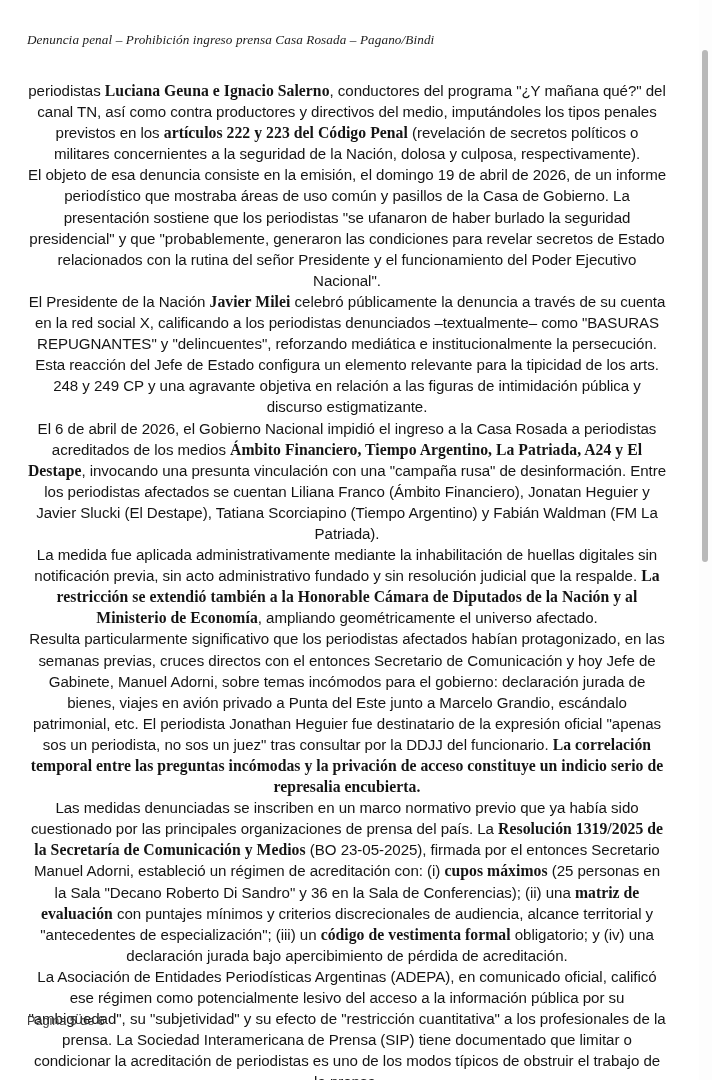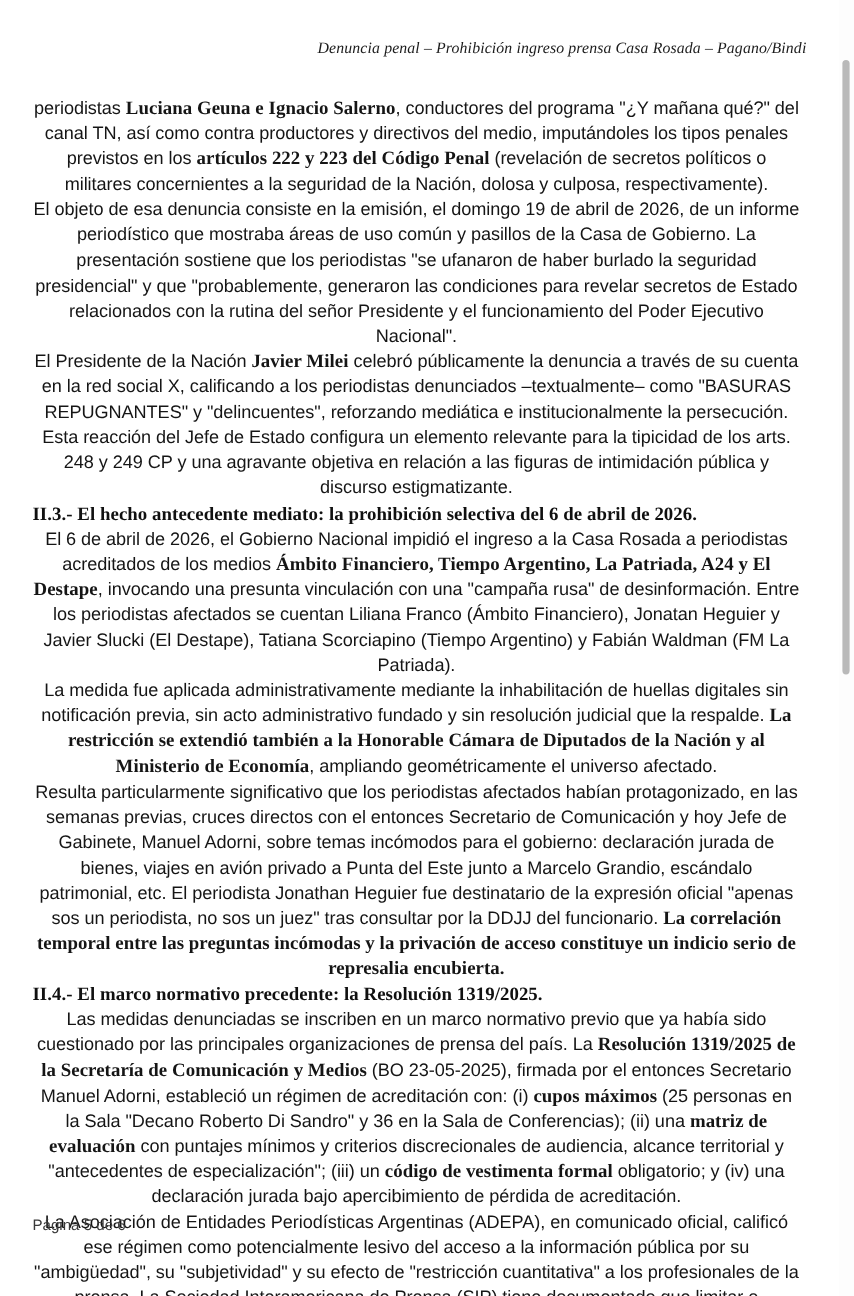--- a/index.html
+++ b/index.html
@@ -34,21 +34,20 @@
     top: 32px;
     left: 27px;
     right: 40px;
     font-family: "Liberation Serif", "DejaVu Serif", serif;
     font-style: italic;
     font-size: 13.2px;
     line-height: 1.2;
     color: #1b1b1b;
     letter-spacing: 0.1px;
     white-space: nowrap;
-    text-align: right;
   }
 
   
   .body-block {
     position: absolute;
     top: 80px;
     left: 27px;
     width: 640px;
     color: #151515;
     font-family: "Liberation Sans", sans-serif;
@@ -123,29 +122,27 @@
   <div class="doc-header">Denuncia penal – Prohibición ingreso prensa Casa Rosada – Pagano/Bindi</div>
 
   <div class="body-block">
 
     <p class="para"><span>periodistas </span><b>Luciana Geuna e Ignacio Salerno</b><span>, conductores del programa "¿Y mañana qué?" del canal TN, así como contra productores y directivos del medio, imputándoles los tipos penales previstos en los </span><b>artículos 222 y 223 del Código Penal</b><span> (revelación de secretos políticos o militares concernientes a la seguridad de la Nación, dolosa y culposa, respectivamente).</span></p>
 
     <p class="para"><span>El objeto de esa denuncia consiste en la emisión, el domingo 19 de abril de 2026, de un informe periodístico que mostraba áreas de uso común y pasillos de la Casa de Gobierno. La presentación sostiene que los periodistas "se ufanaron de haber burlado la seguridad presidencial" y que "probablemente, generaron las condiciones para revelar secretos de Estado relacionados con la rutina del señor Presidente y el funcionamiento del Poder Ejecutivo Nacional".</span></p>
 
     <p class="para"><span>El Presidente de la Nación </span><b>Javier Milei</b><span> celebró públicamente la denuncia a través de su cuenta en la red social X, calificando a los periodistas denunciados –textualmente– como "BASURAS REPUGNANTES" y "delincuentes", reforzando mediática e institucionalmente la persecución. Esta reacción del Jefe de Estado configura un elemento relevante para la tipicidad de los arts. 248 y 249 CP y una agravante objetiva en relación a las figuras de intimidación pública y discurso estigmatizante.</span></p>
 
-    <p class="heading">II.3.- El hecho antecedente mediato: la prohibición selectiva del 6 de abril de 2026.</p>
 
     <p class="para"><span>El 6 de abril de 2026, el Gobierno Nacional impidió el ingreso a la Casa Rosada a periodistas acreditados de los medios </span><b>Ámbito Financiero, Tiempo Argentino, La Patriada, A24 y El Destape</b><span>, invocando una presunta vinculación con una "campaña rusa" de desinformación. Entre los periodistas afectados se cuentan Liliana Franco (Ámbito Financiero), Jonatan Heguier y Javier Slucki (El Destape), Tatiana Scorciapino (Tiempo Argentino) y Fabián Waldman (FM La Patriada).</span></p>
 
     <p class="para"><span>La medida fue aplicada administrativamente mediante la inhabilitación de huellas digitales sin notificación previa, sin acto administrativo fundado y sin resolución judicial que la respalde. </span><b>La restricción se extendió también a la Honorable Cámara de Diputados de la Nación y al Ministerio de Economía</b><span>, ampliando geométricamente el universo afectado.</span></p>
 
     <p class="para"><span>Resulta particularmente significativo que los periodistas afectados habían protagonizado, en las semanas previas, cruces directos con el entonces Secretario de Comunicación y hoy Jefe de Gabinete, Manuel Adorni, sobre temas incómodos para el gobierno: declaración jurada de bienes, viajes en avión privado a Punta del Este junto a Marcelo Grandio, escándalo patrimonial, etc. El periodista Jonathan Heguier fue destinatario de la expresión oficial "apenas sos un periodista, no sos un juez" tras consultar por la DDJJ del funcionario. </span><b>La correlación temporal entre las preguntas incómodas y la privación de acceso constituye un indicio serio de represalia encubierta.</b></p>
 
-    <p class="heading">II.4.- El marco normativo precedente: la Resolución 1319/2025.</p>
 
     <p class="para"><span>Las medidas denunciadas se inscriben en un marco normativo previo que ya había sido cuestionado por las principales organizaciones de prensa del país. La </span><b>Resolución 1319/2025 de la Secretaría de Comunicación y Medios</b><span> (BO 23-05-2025), firmada por el entonces Secretario Manuel Adorni, estableció un régimen de acreditación con: (i) </span><b>cupos máximos</b><span> (25 personas en la Sala "Decano Roberto Di Sandro" y 36 en la Sala de Conferencias); (ii) una </span><b>matriz de evaluación</b><span> con puntajes mínimos y criterios discrecionales de audiencia, alcance territorial y "antecedentes de especialización"; (iii) un </span><b>código de vestimenta formal</b><span> obligatorio; y (iv) una declaración jurada bajo apercibimiento de pérdida de acreditación.</span></p>
 
     <p class="para"><span>La Asociación de Entidades Periodísticas Argentinas (ADEPA), en comunicado oficial, calificó ese régimen como potencialmente lesivo del acceso a la información pública por su "ambigüedad", su "subjetividad" y su efecto de "restricción cuantitativa" a los profesionales de la prensa. La Sociedad Interamericana de Prensa (SIP) tiene documentado que limitar o condicionar la acreditación de periodistas es uno de los modos típicos de obstruir el trabajo de la prensa.</span></p>
 
   </div>
 
   <div class="doc-footer">Página 5 de 6</div>
 
   <div class="scrollbar-track">

